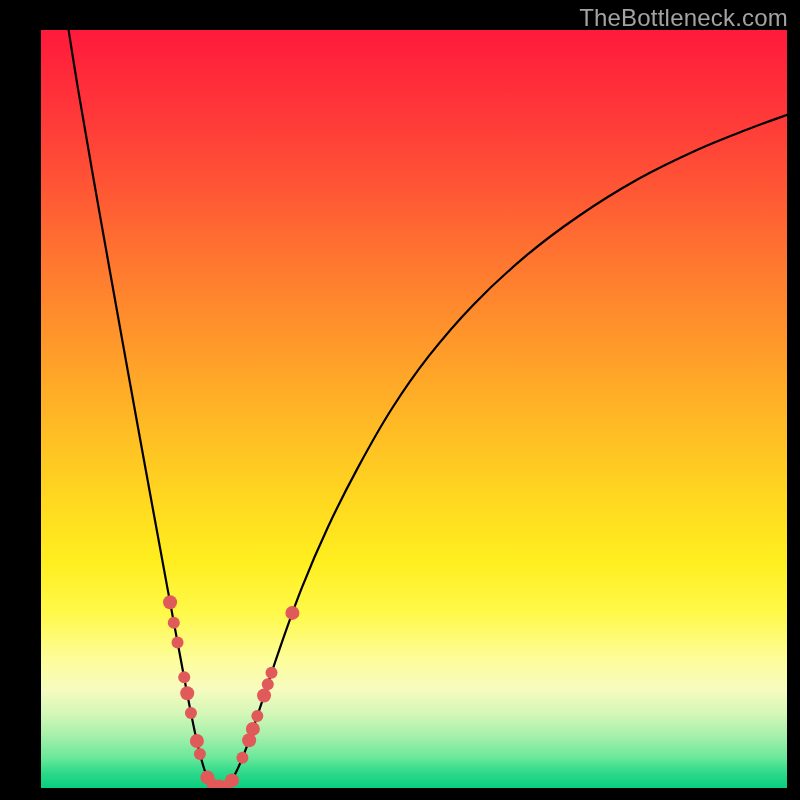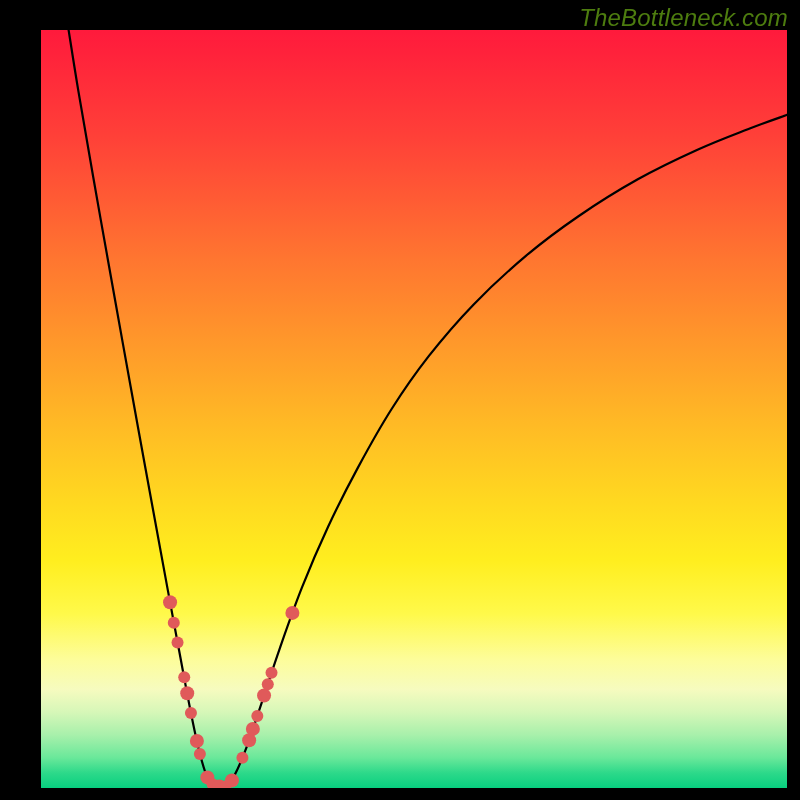--- a/index.html
+++ b/index.html
@@ -52,26 +52,25 @@
     );
   }
   .curve-svg {
     position: absolute;
     inset: 0;
   }
   .watermark {
     position: absolute;
     top: 4px;
     right: 12px;
-    color: #4d7c0f;
+    color: #a3a3a3;
     font-size: 24px;
     letter-spacing: 0.2px;
     font-weight: 400;
     user-select: none;
-    font-style: italic;
   }
 </style>
 </head>
 <body>
 
 <div class="frame">
 
   <div class="plot-area">
     <div class="gradient"></div>
     <svg class="curve-svg" viewBox="0 0 746 758" preserveAspectRatio="none">

